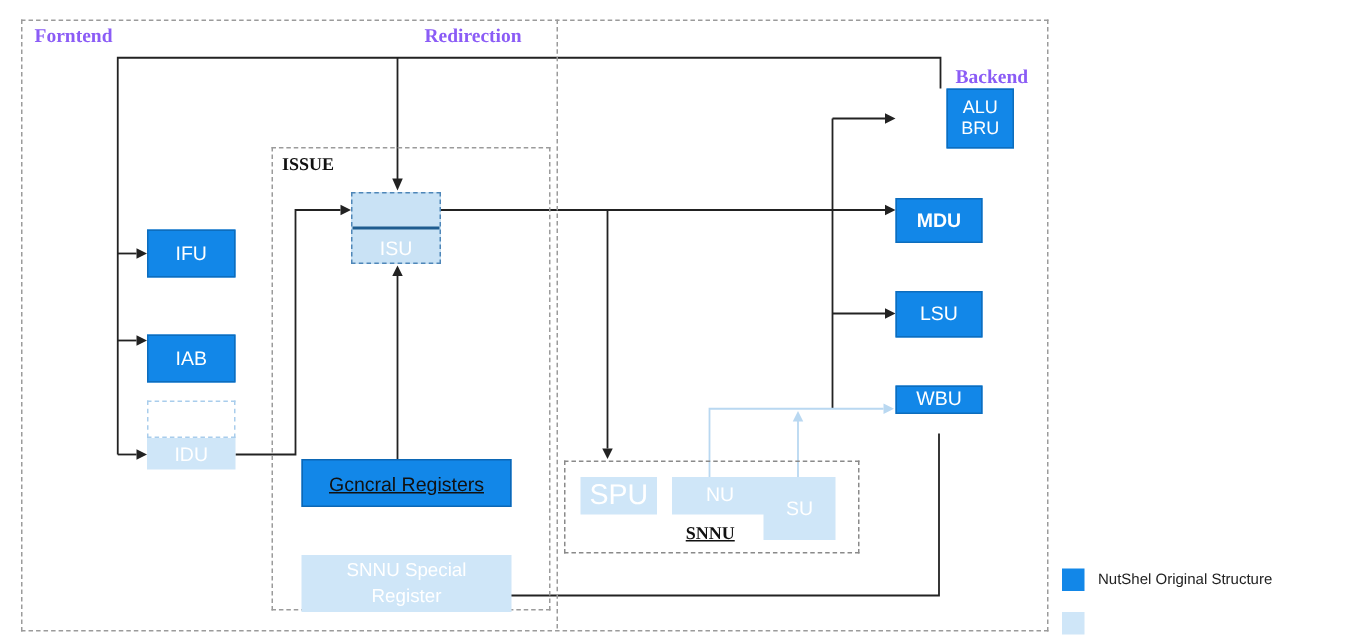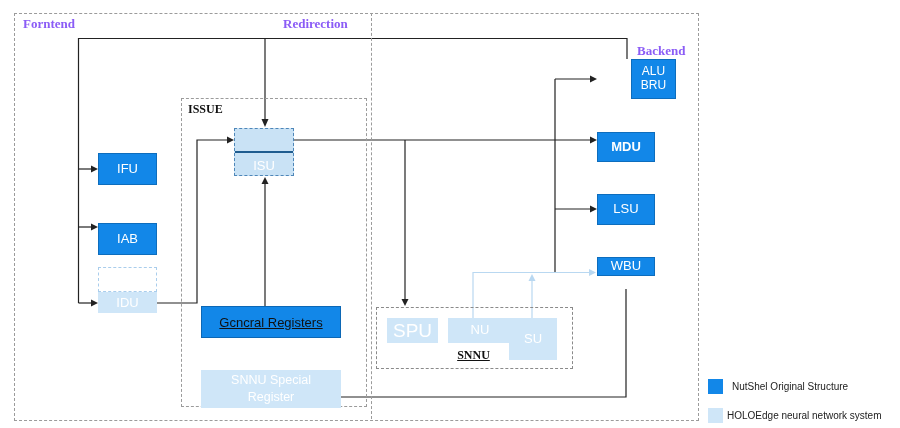--- a/index.html
+++ b/index.html
@@ -164,15 +164,14 @@
   <div class="abs unit lsu">
     <span>LSU</span>
   </div>
   <div class="abs unit wbu">
     <span>WBU</span>
   </div>
 
   <div class="abs sw sw1"></div>
   <div class="abs lg lg1">NutShel Original Structure</div>
   <div class="abs sw sw2"></div>
-  <div class="abs lg lg2">HOLOEdge neural network system</div>
 
 </div>
 
 </body></html>

